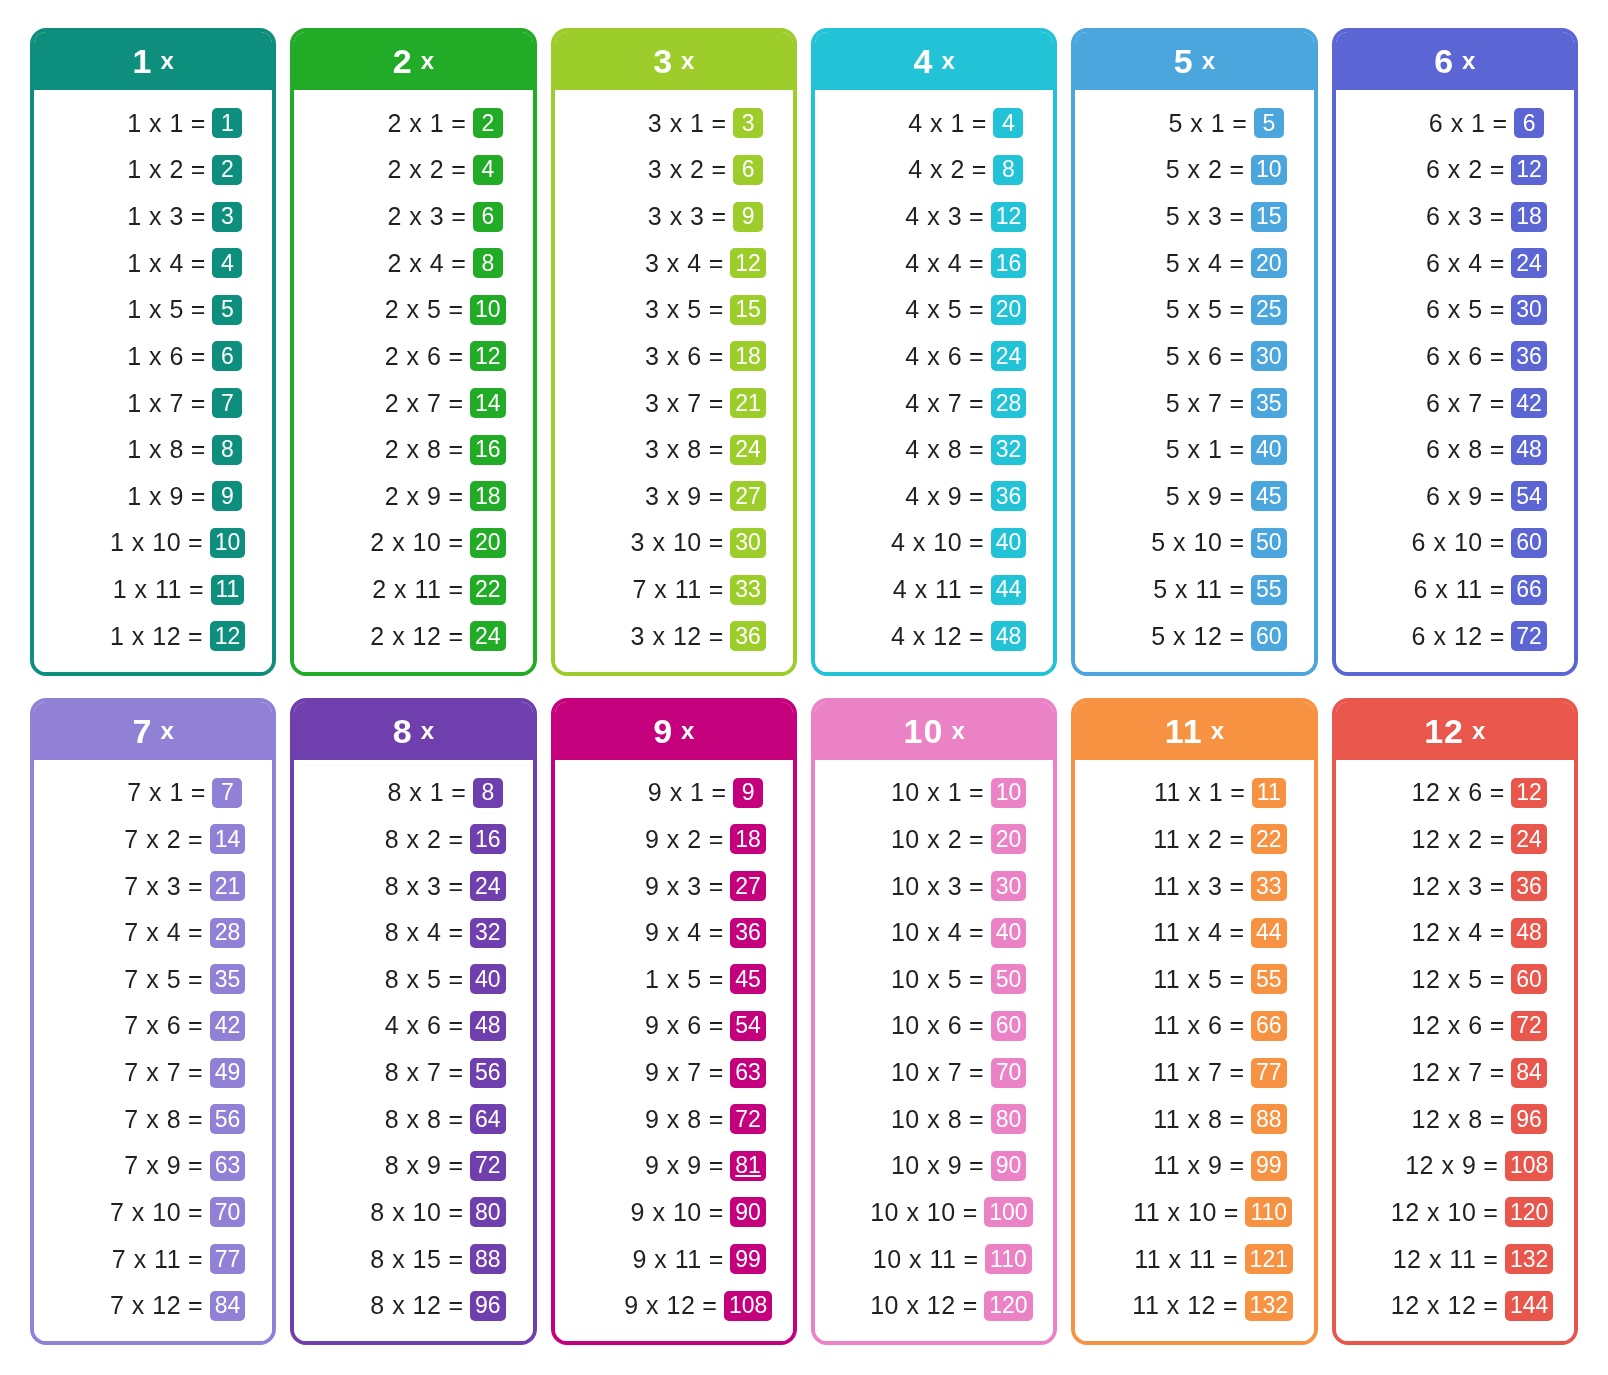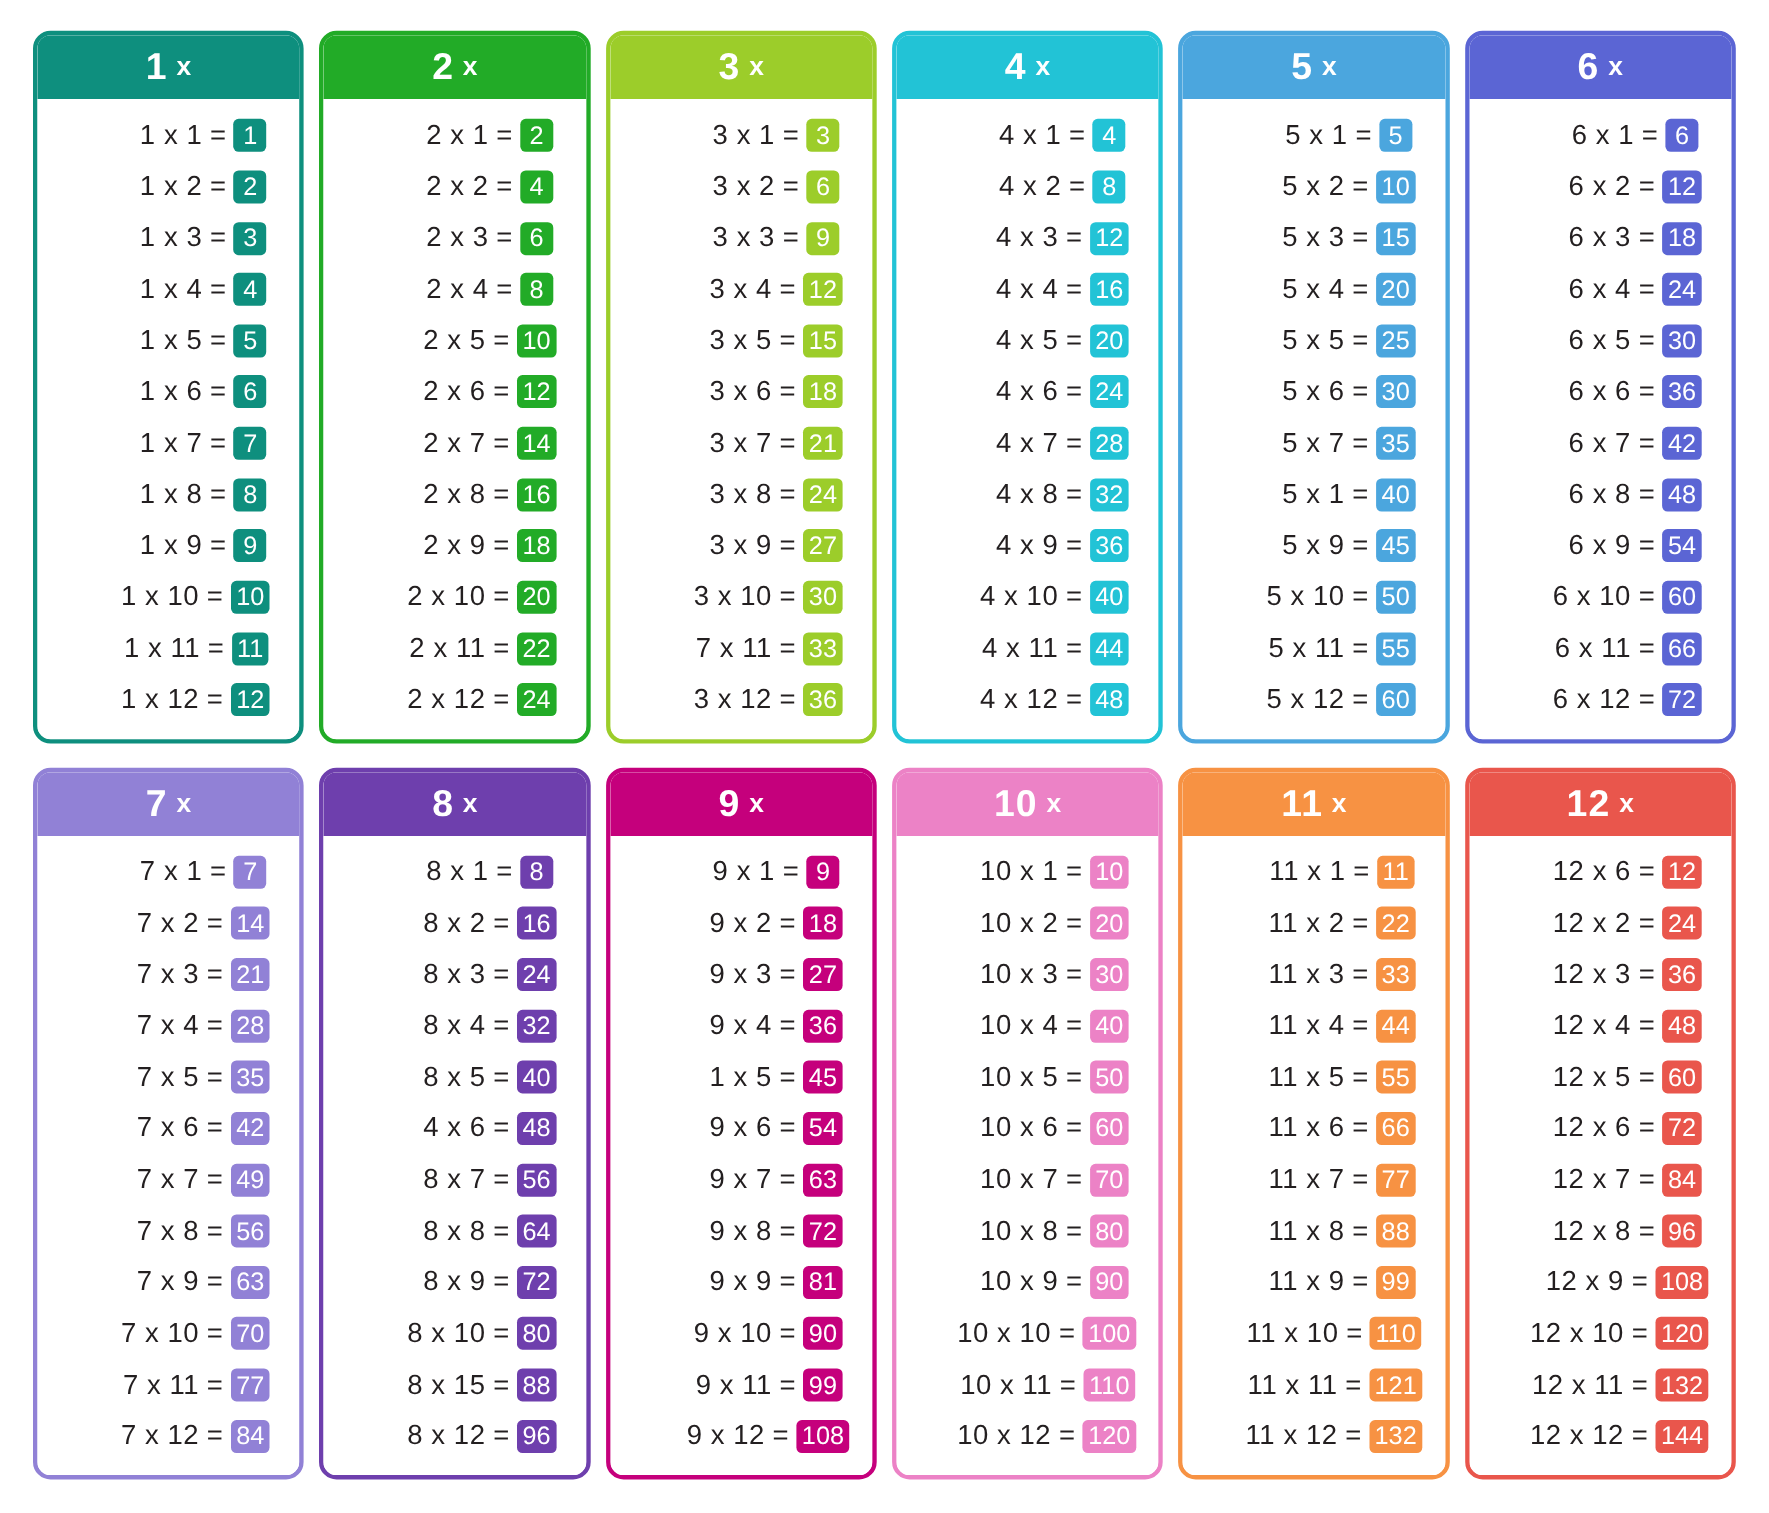--- a/index.html
+++ b/index.html
@@ -909,21 +909,21 @@
               <span class="expr">9 x 8</span>
             </div>
             <span class="eq">=</span>
             <span class="answer" style="background: rgb(197, 0, 124);">72</span>
           </div>
           <div class="row">
             <div class="expr-wrap">
               <span class="expr">9 x 9</span>
             </div>
             <span class="eq">=</span>
-            <span class="answer" style="background: rgb(197, 0, 124);">81</span>
+            <span class="answer" style="background: rgb(197, 0, 124); text-decoration: underline;">81</span>
           </div>
           <div class="row">
             <div class="expr-wrap">
               <span class="expr">9 x 10</span>
             </div>
             <span class="eq">=</span>
             <span class="answer" style="background: rgb(197, 0, 124);">90</span>
           </div>
           <div class="row">
             <div class="expr-wrap">

